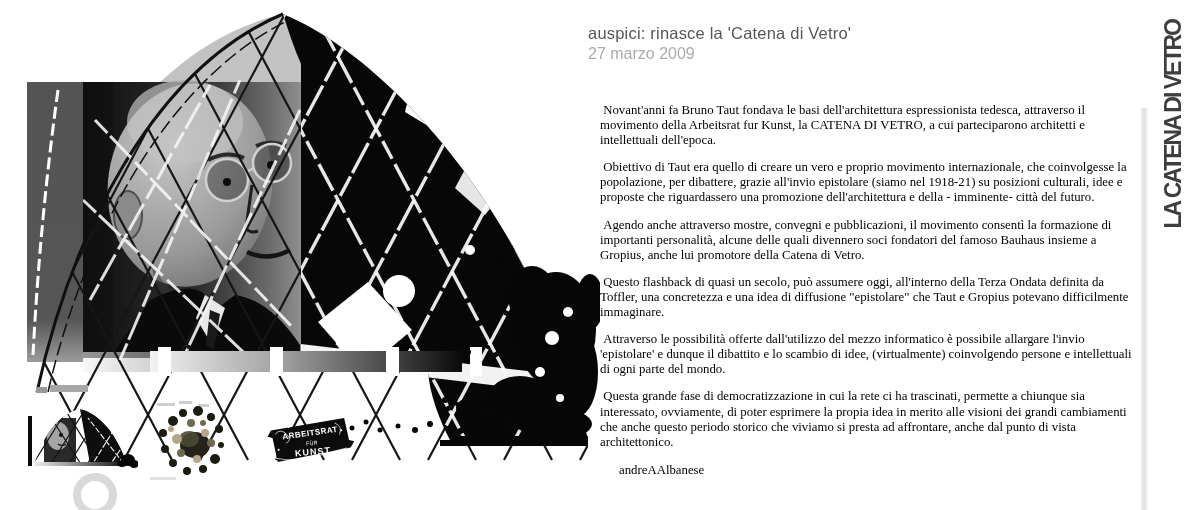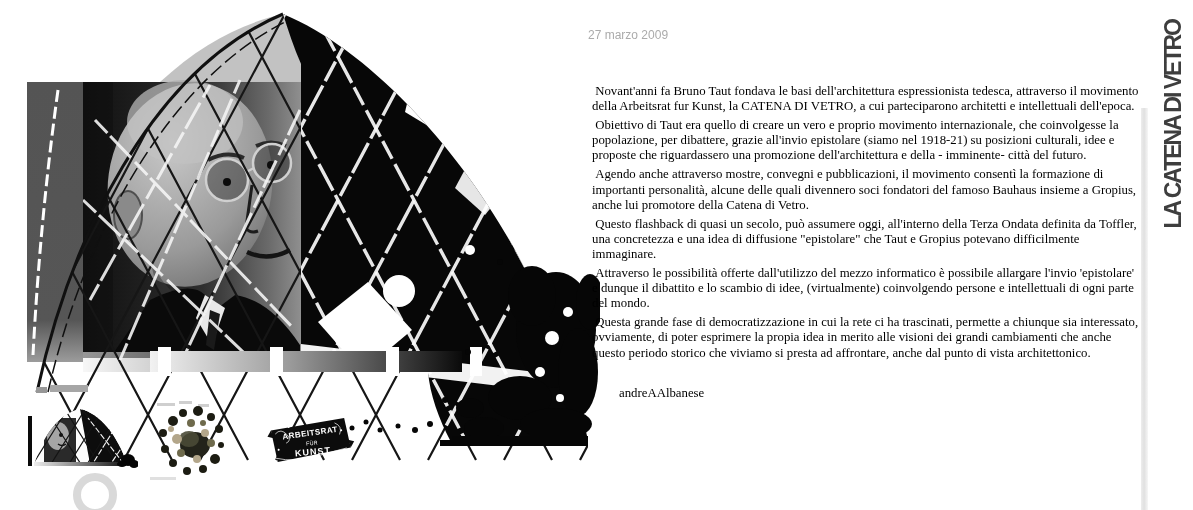--- a/index.html
+++ b/index.html
@@ -7,25 +7,25 @@
         font-family:"Liberation Sans",sans-serif;}
   
   #hero{position:absolute;left:0;top:0;}
   .gray-dash{position:absolute;}
   #ring{position:absolute;left:73px;top:473px;width:44px;height:44px;box-sizing:border-box;
         border:8px solid #d9d9d9;border-radius:50%;}
   .thumb{position:absolute;}
   
   #article{position:absolute;left:588px;top:24px;width:556px;}
   #post-title{font-size:16.5px;font-weight:400;color:#565656;letter-spacing:.2px;line-height:19px;margin:0;}
-  #post-date{font-size:12px;color:#ababab;margin-top:4px;line-height:14px;}
+  #post-date{font-size:16px;color:#ababab;margin-top:4px;line-height:14px;}
   #body-text{margin-top:42px;font-family:"Liberation Serif",serif;font-size:12.8px;
              line-height:15.1px;color:#000;}
-  #body-text p{margin:4px;white-space:pre-wrap;}
-  #signature{margin-top:25px;padding-left:31px;font-family:"Liberation Serif",serif;
+  #body-text p{margin:12px;white-space:pre-wrap;}
+  #signature{margin-top:13px;padding-left:31px;font-family:"Liberation Serif",serif;
              font-size:12.8px;color:#000;}
   
   #rail-strip{position:absolute;right:45px;top:108px;width:7px;height:402px;
               background:linear-gradient(to right,#ededed,#e0e0e0 45%,#f6f6f6);}
   #vertical-title{position:absolute;right:6px;top:20px;height:212px;}
   #vertical-title span{display:inline-block;writing-mode:vertical-rl;transform:rotate(180deg);
               font-weight:bold;font-size:23px;letter-spacing:-2px;color:#3e3e3e;
               font-family:"Liberation Sans",sans-serif;white-space:nowrap;}
 </style>
 </head>
@@ -236,20 +236,21 @@
       <text x="40" y="28" font-size="5.5" fill="#fff" font-family="Liberation Sans, sans-serif">FÜR</text>
       <text x="28" y="38" font-size="9" font-weight="bold" fill="#fff" letter-spacing="1" font-family="Liberation Sans, sans-serif">KUNST</text>
       <circle cx="12" cy="30" r="1" fill="#fff"></circle>
         <circle cx="24" cy="8" r="1" fill="#fff"></circle>
       <circle cx="60" cy="38" r="1" fill="#fff"></circle>
         <circle cx="76" cy="16" r="1" fill="#fff"></circle>
     </g>
   </svg>
 
   <div id="article">
+    <h1 id="post-title">auspici: rinasce la 'Catena di Vetro'</h1>
     <div id="post-date">27 marzo 2009</div>
     <div id="body-text">
         <p> Novant'anni fa Bruno Taut fondava le basi dell'architettura espressionista tedesca, attraverso il movimento della Arbeitsrat fur Kunst, la CATENA DI VETRO, a cui parteciparono architetti e intellettuali dell'epoca.</p>
         <p> Obiettivo di Taut era quello di creare un vero e proprio movimento internazionale, che coinvolgesse la popolazione, per dibattere, grazie all'invio epistolare (siamo nel 1918-21) su posizioni culturali, idee e proposte che riguardassero una promozione dell'architettura e della - imminente- città del futuro.</p>
         <p> Agendo anche attraverso mostre, convegni e pubblicazioni, il movimento consentì la formazione di importanti personalità, alcune delle quali divennero soci fondatori del famoso Bauhaus insieme a Gropius, anche lui promotore della Catena di Vetro.</p>
         <p> Questo flashback di quasi un secolo, può assumere oggi, all'interno della Terza Ondata definita da Toffler, una concretezza e una idea di diffusione "epistolare" che Taut e Gropius potevano difficilmente immaginare.</p>
         <p> Attraverso le possibilità offerte dall'utilizzo del mezzo informatico è possibile allargare l'invio 'epistolare' e dunque il dibattito e lo scambio di idee, (virtualmente) coinvolgendo persone e intellettuali di ogni parte del mondo.</p>
         <p> Questa grande fase di democratizzazione in cui la rete ci ha trascinati, permette a chiunque sia interessato, ovviamente, di poter esprimere la propia idea in merito alle visioni dei grandi cambiamenti che anche questo periodo storico che viviamo si presta ad affrontare, anche dal punto di vista architettonico.</p>
       </div>
     <div id="signature">andreAAlbanese</div>

